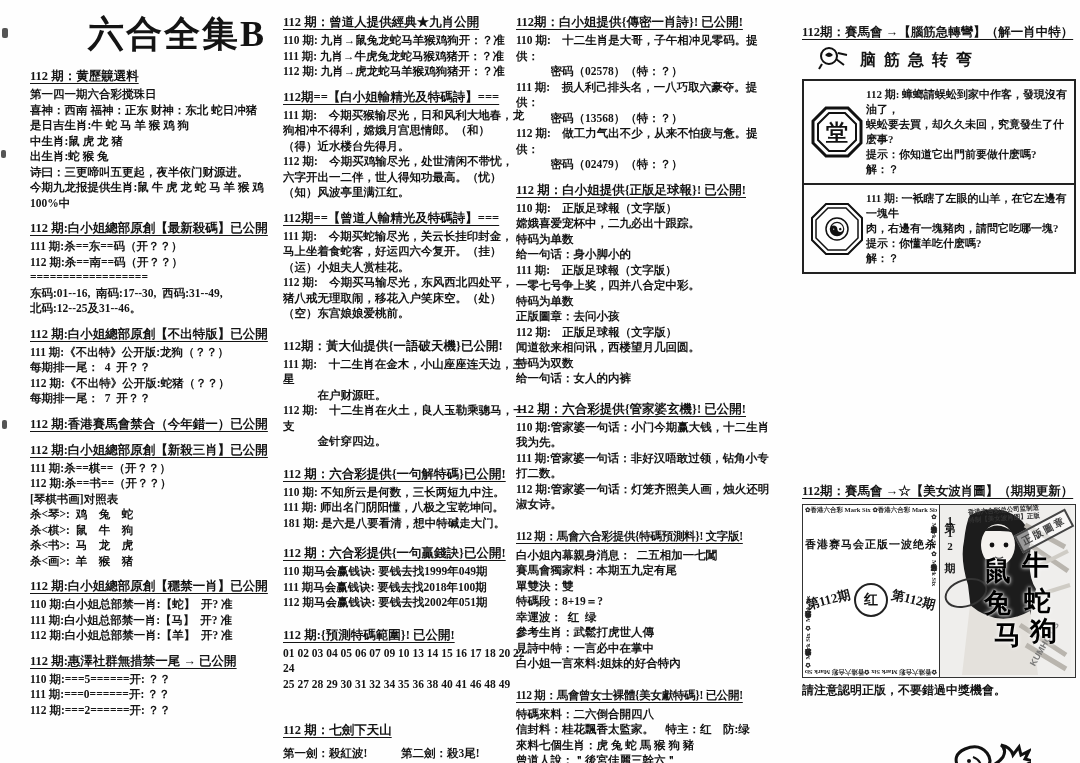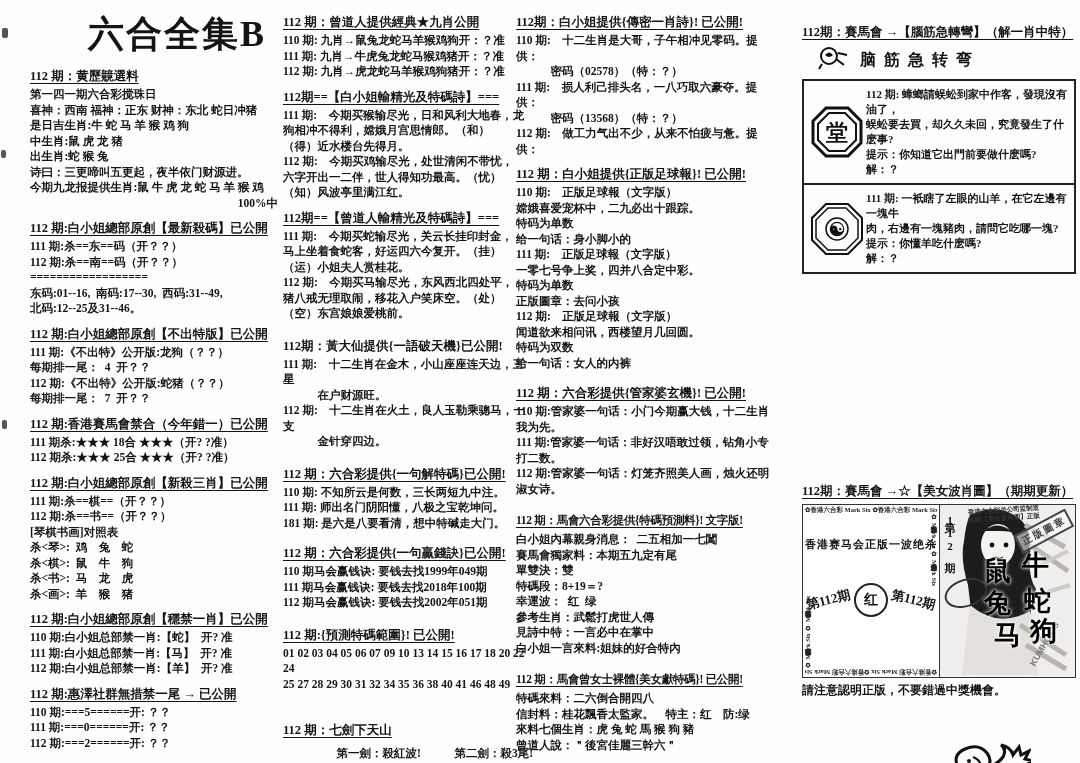--- a/index.html
+++ b/index.html
@@ -9,22 +9,22 @@
   #col1{left:30px;width:248px;}
   #col2{left:283px;width:250px;}
   #col3{left:516px;width:260px;}
   #col4{left:802px;width:274px;}
   .doc-title{font-size:36px;letter-spacing:2px;margin:10px 0 4px 58px;}
   .sec{margin-top:9px;}
   .h{font-size:12.5px;white-space:nowrap;margin-bottom:2px;}
   .h.long{font-size:11.5px;letter-spacing:-0.3px;}
   .u{text-decoration:underline;text-underline-offset:3px;}
   .ln{font-size:11.5px;line-height:15.5px;white-space:pre-wrap;}
-  .center{text-align:right;}
-  .swrow{display:flex;font-size:11.5px;line-height:17px;justify-content:flex-end;}
+  .center{text-align:left;}
+  .swrow{display:flex;font-size:11.5px;line-height:17px;}
   .swrow span:first-child{width:118px;}
   
   .logo-row{display:flex;align-items:center;gap:10px;margin:4px 0 4px 14px;}
   .logo-label{font-size:16px;letter-spacing:8px;}
   .rbox{border:2px solid #222;margin-top:2px;}
   .rrow{display:flex;align-items:center;padding:6px 4px;}
   .rrow+.rrow{border-top:2px solid #222;}
   .ricon{flex:0 0 58px;display:flex;justify-content:center;}
   .rtxt .ln{font-size:11px;line-height:15px;}
   .beauty-header{margin-top:209px;}
@@ -99,24 +99,20 @@
       <div>
           <div class="ln">111 期:《不出特》公开版:龙狗（？？）</div>
           <div class="ln">每期排一尾：  4  开？？</div>
           <div class="ln">112 期:《不出特》公开版:蛇猪（？？）</div>
           <div class="ln">每期排一尾：  7  开？？</div>
         </div>
     </div>
 
     <div class="sec">
       <div class="h u">112 期:香港賽馬會禁合（今年錯一）已公開</div>
-      <div>
-          <div class="ln">111 期杀:★★★ 18合 ★★★（开? ?准）</div>
-          <div class="ln">112 期杀:★★★ 25合 ★★★（开? ?准）</div>
-        </div>
     </div>
 
     <div class="sec">
       <div class="h u">112 期:白小姐總部原創【新殺三肖】已公開</div>
       <div>
           <div class="ln">111 期:杀==棋==（开？？）</div>
           <div class="ln">112 期:杀==书==（开？？）</div>
           <div class="ln">[琴棋书画]对照表</div>
           <div class="ln">杀&lt;琴&gt;:  鸡　兔　蛇</div>
           <div class="ln">杀&lt;棋&gt;:  鼠　牛　狗</div>
@@ -231,20 +227,21 @@
 
   <div class="col" id="col3">
     <div class="sec" style="margin-top:14px;">
       <div class="h u">112期：白小姐提供{傳密一肖詩}!  已公開!</div>
       <div>
           <div class="ln">110 期:　十二生肖是大哥，子午相冲见零码。提供：</div>
           <div class="ln">　　　密码（02578）（特：？）</div>
           <div class="ln">111 期:　损人利己排头名，一八巧取六豪夺。提供：</div>
           <div class="ln">　　　密码（13568）（特：？）</div>
           <div class="ln">112 期:　做工力气出不少，从来不怕疲与惫。提供：</div>
+          <div class="ln">　　　密码（02479）（特：？）</div>
         </div>
     </div>
 
     <div class="sec">
       <div class="h u">112 期：白小姐提供{正版足球報}!  已公開!</div>
       <div>
           <div class="ln">110 期:　正版足球報（文字版）</div>
           <div class="ln">嫦娥喜爱宠杯中，二九必出十跟踪。</div>
           <div class="ln">特码为单数</div>
           <div class="ln">给一句话：身小脚小的</div>

